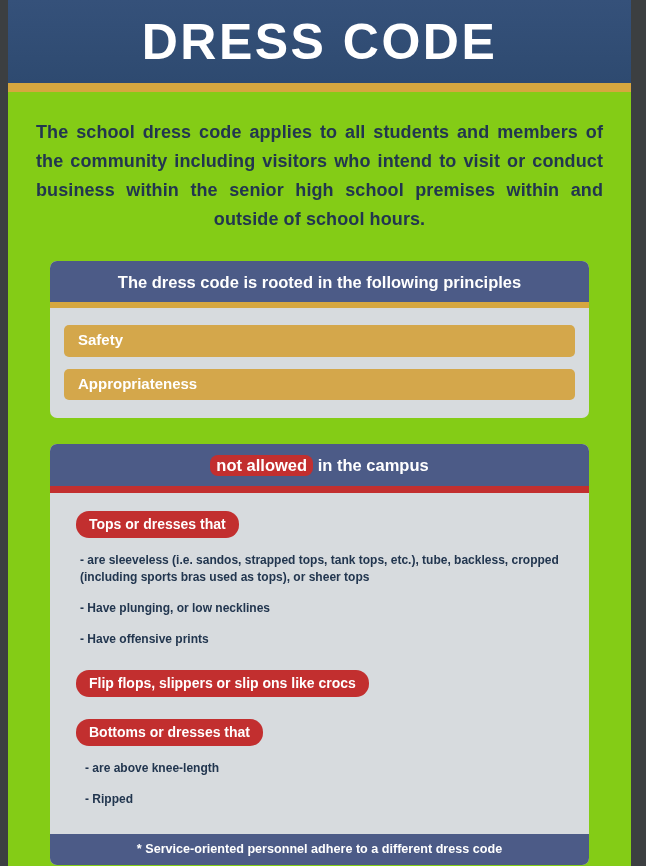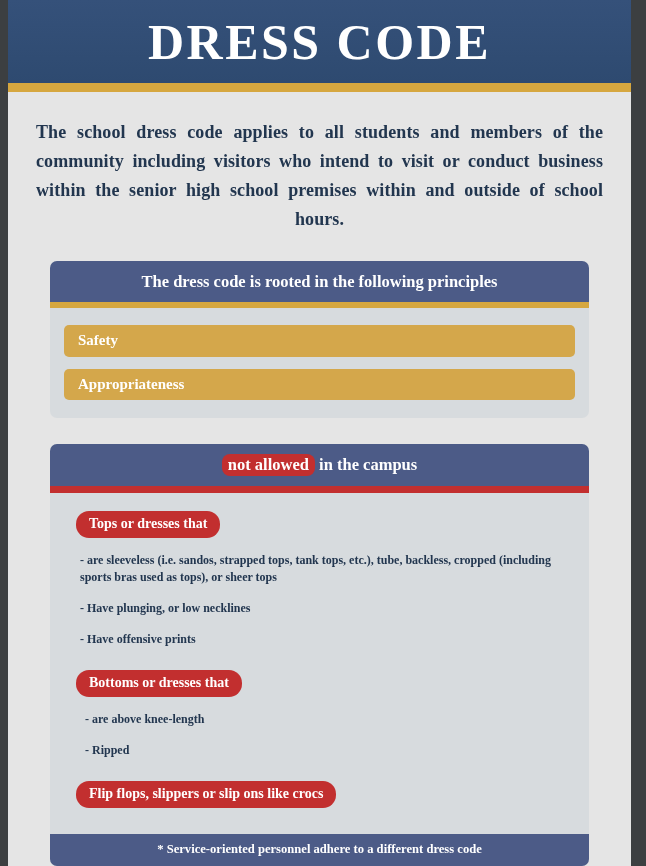--- a/index.html
+++ b/index.html
@@ -22,22 +22,21 @@
     background: #3c3f41;
   }
 
   
   .sheet {
     position: absolute;
     left: 8px;
     top: 0;
     width: 623px;
     height: 866px;
-    background: #e5e5e5;
-    font-family: Liberation Serif, serif;
+    background: #84cc16;
   }
 
   
   .banner {
     height: 83px;
     background: linear-gradient(180deg, #35517a 0%, #2e4a70 100%);
     display: flex;
     align-items: center;
     justify-content: center;
   }
@@ -190,28 +189,28 @@
       <div class="rules">
 
         <div>
           <span class="rule-tag">Tops or dresses that</span>
           <div class="rule-line">- are sleeveless (i.e. sandos, strapped tops, tank tops, etc.), tube, backless, cropped (including sports bras used as tops), or sheer tops</div>
           <div class="rule-line">- Have plunging, or low necklines</div>
           <div class="rule-line">- Have offensive prints</div>
         </div>
 
         <div class="tag-gap-top">
+          <span class="rule-tag">Flip flops, slippers or slip ons like crocs</span>
+        </div>
+
+        <div class="tag-gap-top">
           <span class="rule-tag">Bottoms or dresses that</span>
           <div class="rule-line indent">- are above knee-length</div>
           <div class="rule-line indent">- Ripped</div>
         </div>
 
-        <div class="tag-gap-top">
-          <span class="rule-tag">Flip flops, slippers or slip ons like crocs</span>
-        </div>
-
       </div>
 
       <div class="footnote">* Service-oriented personnel adhere to a different dress code</div>
     </div>
 
   </div>
 </div>
 
 </body></html>

